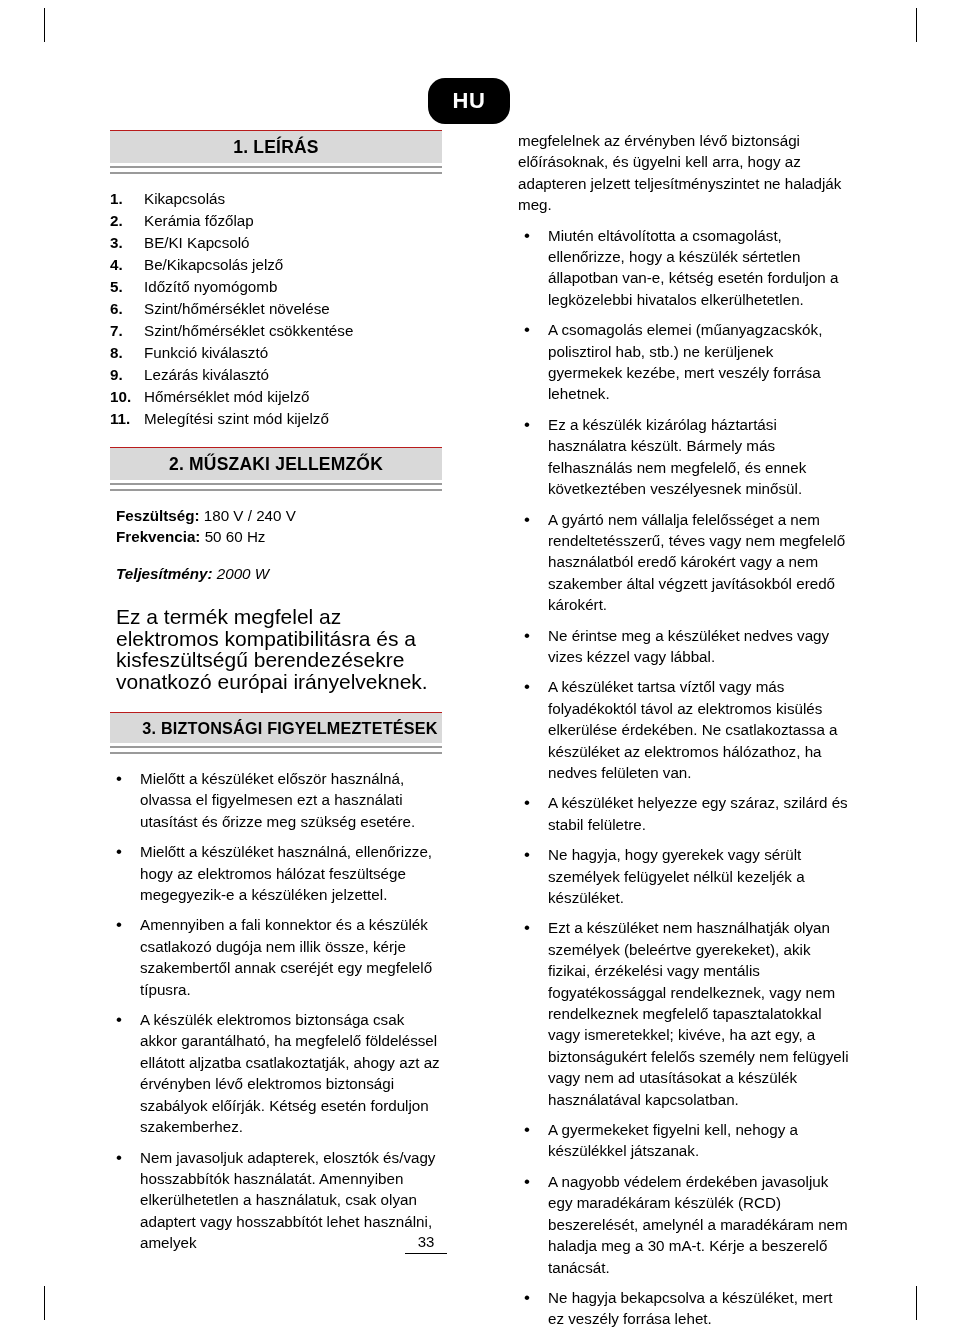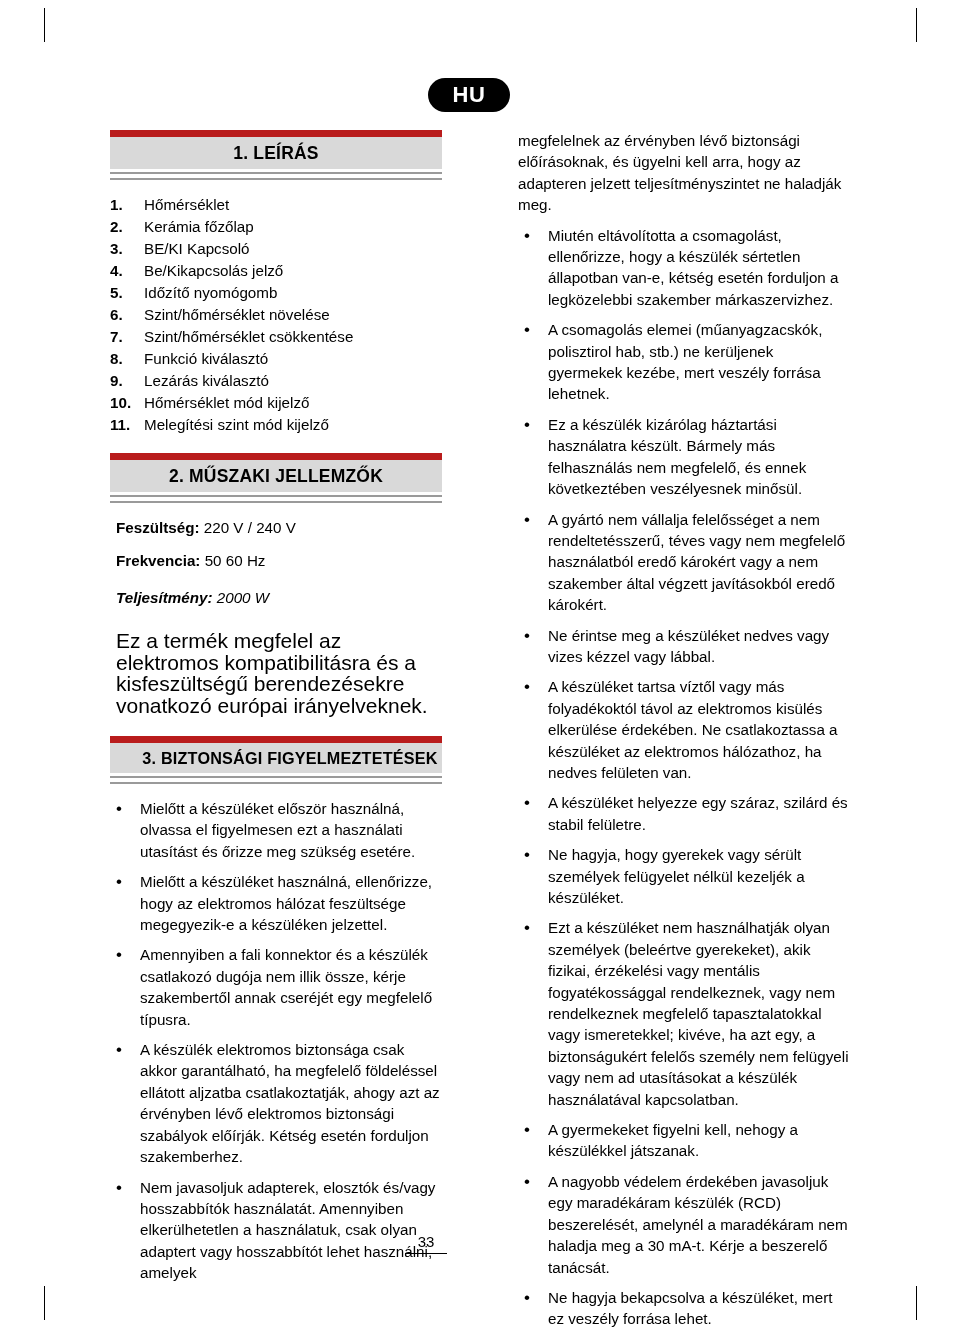--- a/index.html
+++ b/index.html
@@ -22,21 +22,21 @@
     background: #000;
   }
   .crop.v { width: 1px; height: 34px; }
 
   
   .lang-badge {
     position: absolute;
     left: 428px;
     top: 78px;
     width: 82px;
-    height: 34px;
+    height: 46px;
     background: #000000;
     border-radius: 17px;
     color: #ffffff;
     font-size: 22px;
     font-weight: bold;
     letter-spacing: 0.5px;
     display: flex;
     align-items: center;
     justify-content: center;
   }
@@ -53,21 +53,21 @@
     position: absolute;
     top: 130px;
     width: 332px;
   }
   .col-left { left: 110px; }
   .col-right { left: 518px; }
 
   
   .section-head {
     background: #d9d9d9;
-    border-top: 7px solid #b91c1c;
+    border-top: 1px solid #b91c1c;
     text-align: center;
     font-size: 17.5px;
     font-weight: bold;
     padding: 6px 4px 5px 4px;
     letter-spacing: 0.2px;
   }
   .section-rule {
     height: 4px;
     border-top: 2px solid #9a9a9a;
     border-bottom: 2px solid #9a9a9a;
@@ -170,41 +170,41 @@
   <div class="crop v" style="left:916px; top:1286px;"></div>
 
   <div class="lang-badge">HU</div>
 
   <div class="col col-left">
 
     <div class="section-head">1. LEÍRÁS</div>
     <div class="section-rule"></div>
 
     <ol class="num-list">
-      <li><span class="idx">1.</span><span>Hőmérséklet</span></li>
+      <li><span class="idx">1.</span><span>Kikapcsolás</span></li>
       <li><span class="idx">2.</span><span>Kerámia főzőlap</span></li>
       <li><span class="idx">3.</span><span>BE/KI Kapcsoló</span></li>
       <li><span class="idx">4.</span><span>Be/Kikapcsolás jelző</span></li>
       <li><span class="idx">5.</span><span>Időzítő nyomógomb</span></li>
       <li><span class="idx">6.</span><span>Szint/hőmérséklet növelése</span></li>
       <li><span class="idx">7.</span><span>Szint/hőmérséklet csökkentése</span></li>
       <li><span class="idx">8.</span><span>Funkció kiválasztó</span></li>
       <li><span class="idx">9.</span><span>Lezárás kiválasztó</span></li>
       <li class="wide"><span class="idx">10.</span><span>Hőmérséklet mód kijelző</span></li>
       <li class="wide"><span class="idx">11.</span><span>Melegítési szint mód kijelző</span></li>
     </ol>
 
     <div class="section-head">2. MŰSZAKI JELLEMZŐK</div>
     <div class="section-rule"></div>
 
     <div class="spec">
       <b>Feszültség:</b>
-      <span>220 V / 240 V</span>
+      <span>180 V / 240 V</span>
     </div>
-    <div class="spec" style="margin-top:12px;">
+    <div class="spec" style="margin-top:0;">
       <b>Frekvencia:</b>
       <span>50 60 Hz</span>
     </div>
     <div class="spec" style="margin-top:16px;font-style:italic;">
       <b>Teljesítmény:</b>
       <span>2000 W</span>
     </div>
 
     <div class="note">Ez a termék megfelel az elektromos kompatibilitásra és a kisfeszültségű berendezésekre vonatkozó európai irányelveknek.</div>
 
@@ -217,21 +217,21 @@
       <li><span class="dot">•</span><span>Amennyiben a fali konnektor és a készülék csatlakozó dugója nem illik össze, kérje szakembertől annak cseréjét egy megfelelő típusra.</span></li>
       <li><span class="dot">•</span><span>A készülék elektromos biztonsága csak akkor garantálható, ha megfelelő földeléssel ellátott aljzatba csatlakoztatják, ahogy azt az érvényben lévő elektromos biztonsági szabályok előírják. Kétség esetén forduljon szakemberhez.</span></li>
       <li><span class="dot">•</span><span>Nem javasoljuk adapterek, elosztók és/vagy hosszabbítók használatát. Amennyiben elkerülhetetlen a használatuk, csak olyan adaptert vagy hosszabbítót lehet használni, amelyek</span></li>
     </ul>
   </div>
 
   <div class="col col-right">
     <div class="right-lead">megfelelnek az érvényben lévő biztonsági előírásoknak, és ügyelni kell arra, hogy az adapteren jelzett teljesítményszintet ne haladják meg.</div>
 
     <ul class="bullets">
-      <li><span class="dot">•</span><span>Miutén eltávolította a csomagolást, ellenőrizze, hogy a készülék sértetlen állapotban van-e, kétség esetén forduljon a legközelebbi szakember márkaszervizhez.</span></li>
+      <li><span class="dot">•</span><span>Miutén eltávolította a csomagolást, ellenőrizze, hogy a készülék sértetlen állapotban van-e, kétség esetén forduljon a legközelebbi hivatalos elkerülhetetlen.</span></li>
       <li><span class="dot">•</span><span>A csomagolás elemei (műanyagzacskók, polisztirol hab, stb.) ne kerüljenek gyermekek kezébe, mert veszély forrása lehetnek.</span></li>
       <li><span class="dot">•</span><span>Ez a készülék kizárólag háztartási használatra készült. Bármely más felhasználás nem megfelelő, és ennek következtében veszélyesnek minősül.</span></li>
       <li><span class="dot">•</span><span>A gyártó nem vállalja felelősséget a nem rendeltetésszerű, téves vagy nem megfelelő használatból eredő károkért vagy a nem szakember által végzett javításokból eredő károkért.</span></li>
       <li><span class="dot">•</span><span>Ne érintse meg a készüléket nedves vagy vizes kézzel vagy lábbal.</span></li>
       <li><span class="dot">•</span><span>A készüléket tartsa víztől vagy más folyadékoktól távol az elektromos kisülés elkerülése érdekében. Ne csatlakoztassa a készüléket az elektromos hálózathoz, ha nedves felületen van.</span></li>
       <li><span class="dot">•</span><span>A készüléket helyezze egy száraz, szilárd és stabil felületre.</span></li>
       <li><span class="dot">•</span><span>Ne hagyja, hogy gyerekek vagy sérült személyek felügyelet nélkül kezeljék a készüléket.</span></li>
       <li><span class="dot">•</span><span>Ezt a készüléket nem használhatják olyan személyek (beleértve gyerekeket), akik fizikai, érzékelési vagy mentális fogyatékossággal rendelkeznek, vagy nem rendelkeznek megfelelő tapasztalatokkal vagy ismeretekkel; kivéve, ha azt egy, a biztonságukért felelős személy nem felügyeli vagy nem ad utasításokat a készülék használatával kapcsolatban.</span></li>
       <li><span class="dot">•</span><span>A gyermekeket figyelni kell, nehogy a készülékkel játszanak.</span></li>
       <li><span class="dot">•</span><span>A nagyobb védelem érdekében javasoljuk egy maradékáram készülék (RCD) beszerelését, amelynél a maradékáram nem haladja meg a 30 mA-t. Kérje a beszerelő tanácsát.</span></li>

